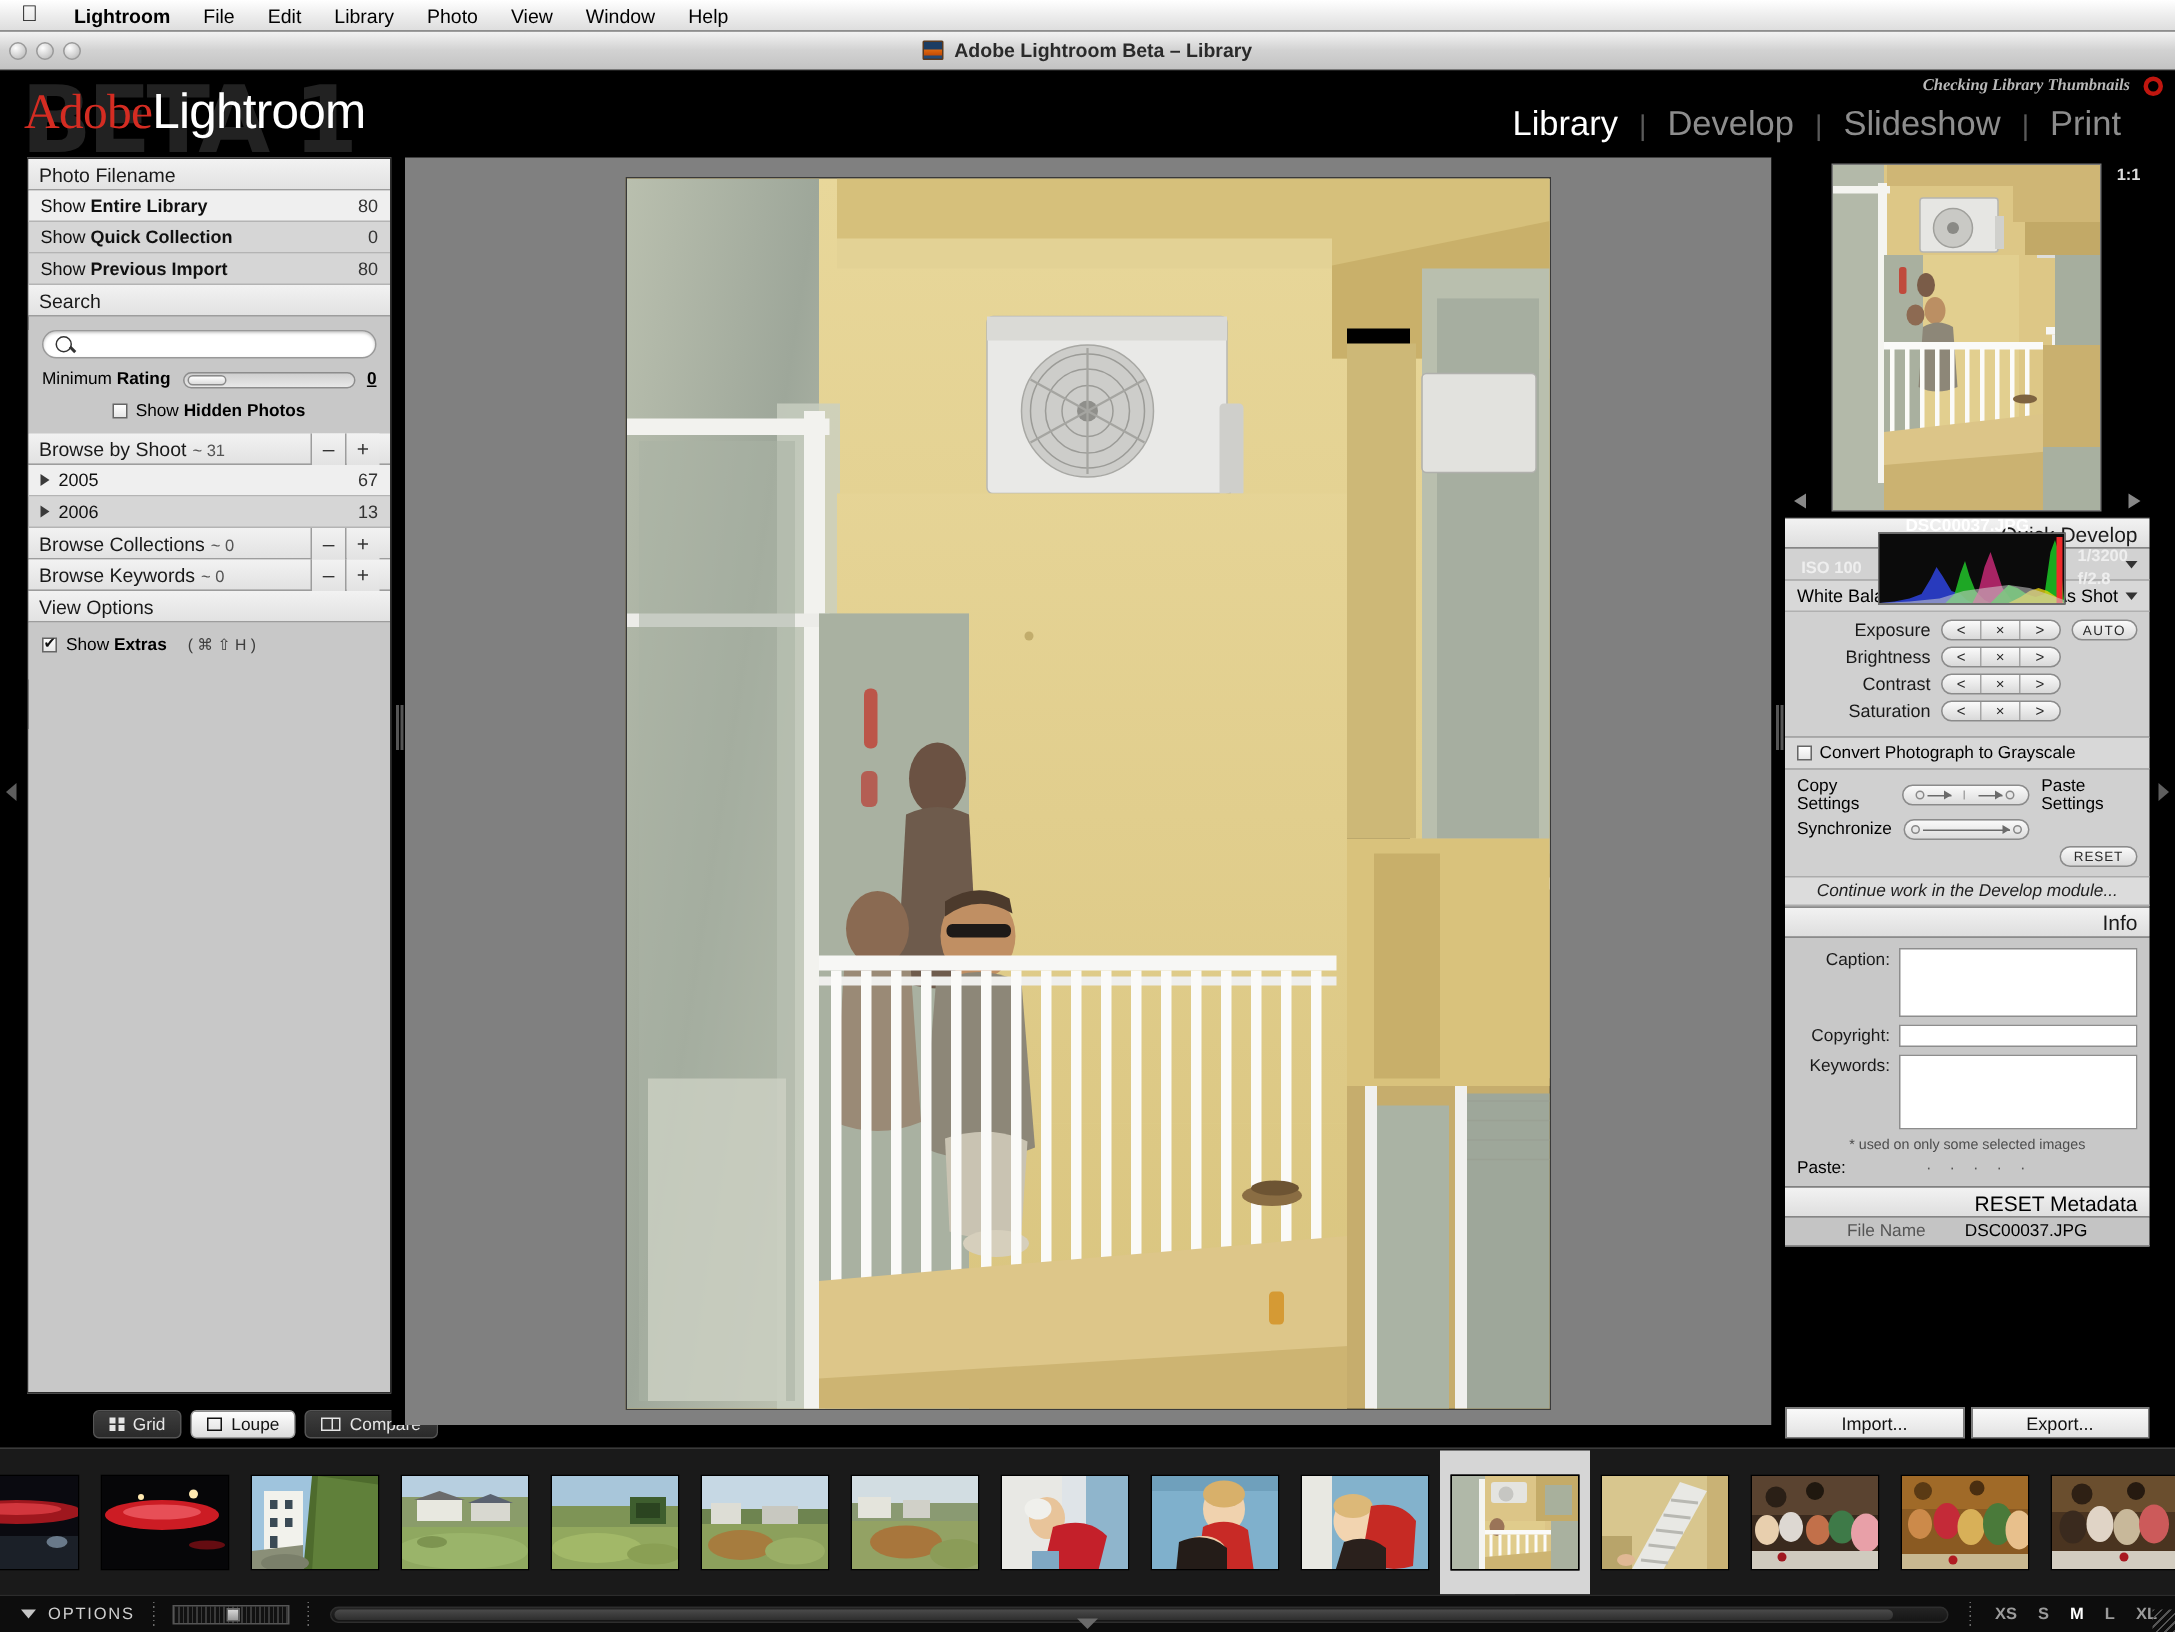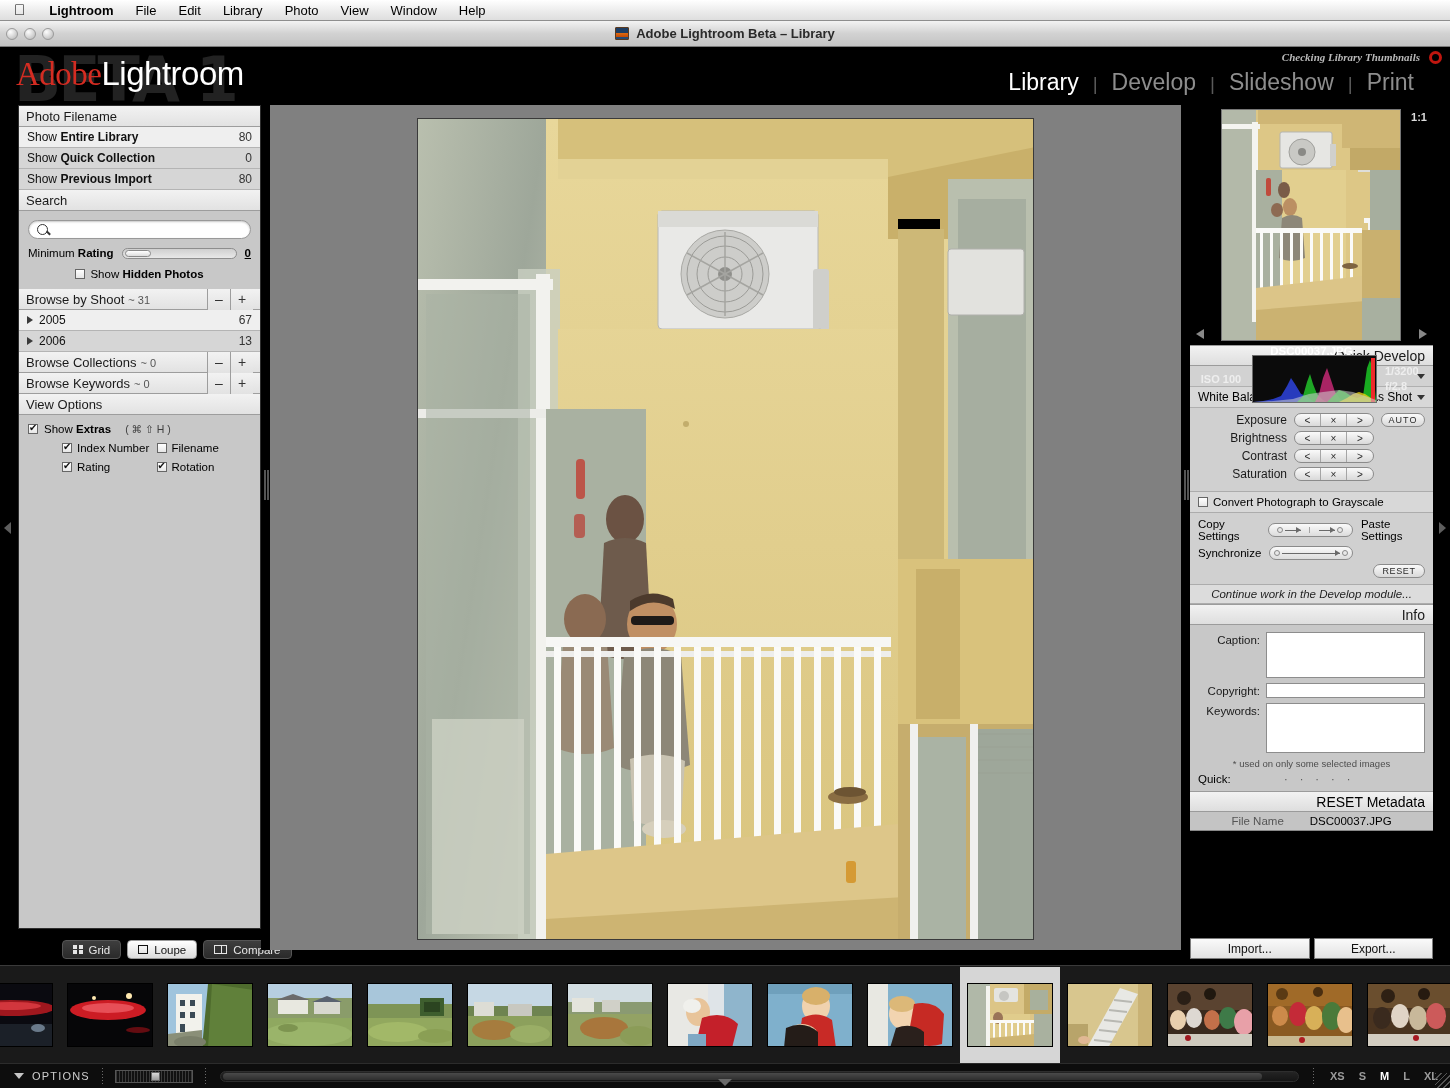--- a/index.html
+++ b/index.html
@@ -431,38 +431,20 @@
   </div>
 
   <div class="viewopts">
     <div class="vo-line1">
       <span class="cbx on"></span>
       <span>
         <span>Show</span>
         <b>Extras</b>
       </span>
       <span class="vo-key">( ⌘ ⇧ H )</span>
-    </div>
-    <div class="vo-grid">
-      <div class="vo-item">
-        <span class="cbx on"></span>
-        <span>Index Number</span>
-      </div>
-      <div class="vo-item">
-        <span class="cbx"></span>
-        <span>Filename</span>
-      </div>
-      <div class="vo-item">
-        <span class="cbx on"></span>
-        <span>Rating</span>
-      </div>
-      <div class="vo-item">
-        <span class="cbx on"></span>
-        <span>Rotation</span>
-      </div>
     </div>
   </div>
   </div>
 </div>
 
 <div id="viewbtns">
   <div class="vbtn">
     <span class="ico-grid">
         <i></i>
         <i></i>
@@ -812,21 +794,21 @@
     <div class="ifrow">
       <span class="ilabel">Copyright:</span>
       <span class="ifield cpy"></span>
     </div>
     <div class="ifrow">
       <span class="ilabel">Keywords:</span>
       <span class="ifield kw"></span>
     </div>
     <div class="note">*  used on only some selected images</div>
     <div class="ratingline">
-      <span class="ilabel" style="width:62px;">Quick:</span>
+      <span class="ilabel" style="width:62px;">Paste:</span>
       <span class="stars">
         <span>·</span>
         <span>·</span>
         <span>·</span>
         <span>·</span>
         <span>·</span>
       </span>
     </div>
   </div>
 

